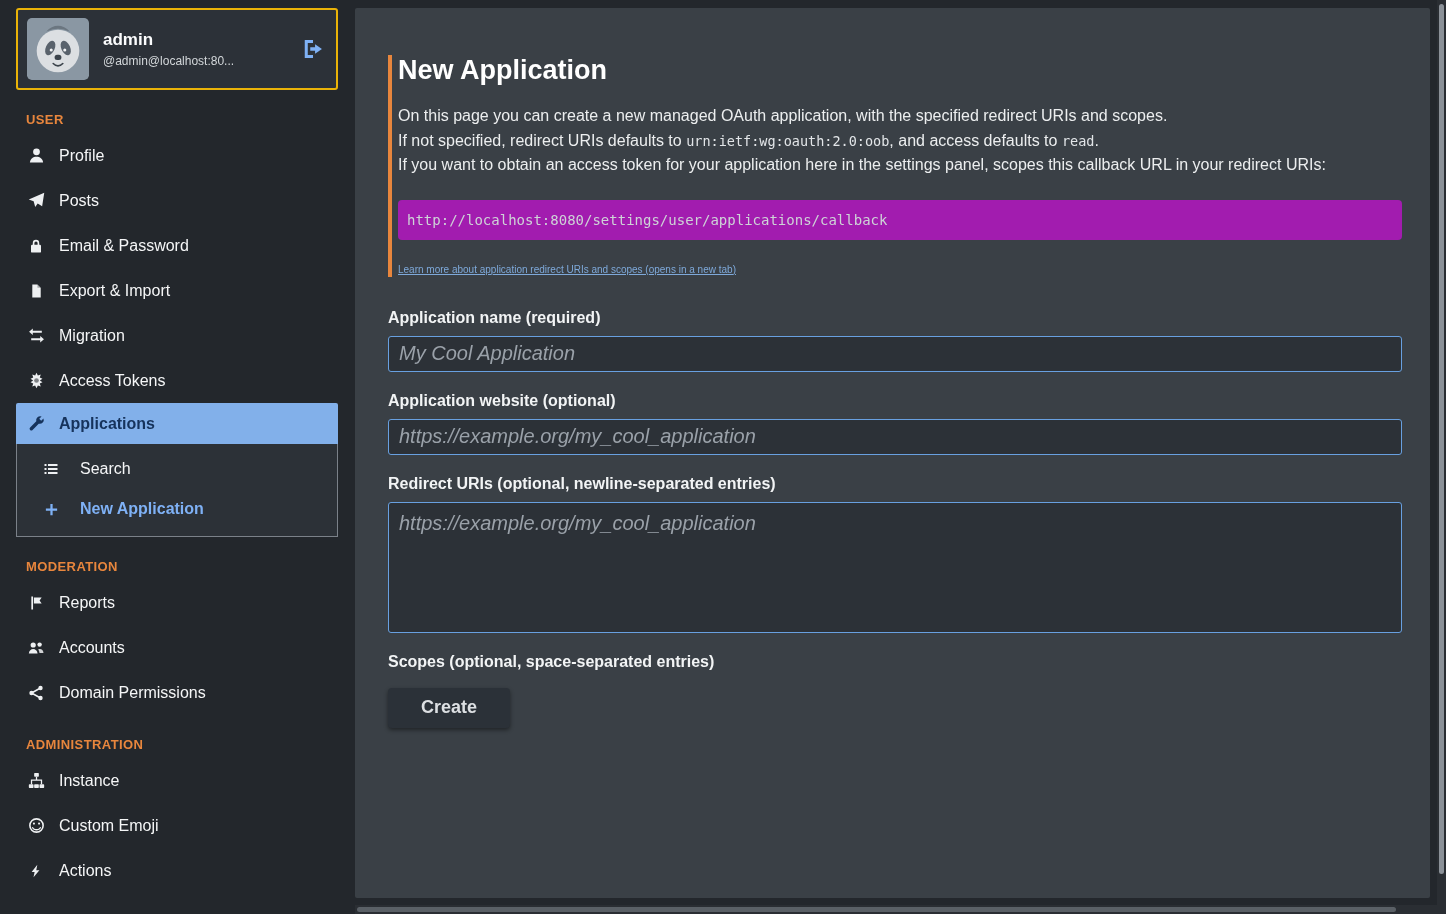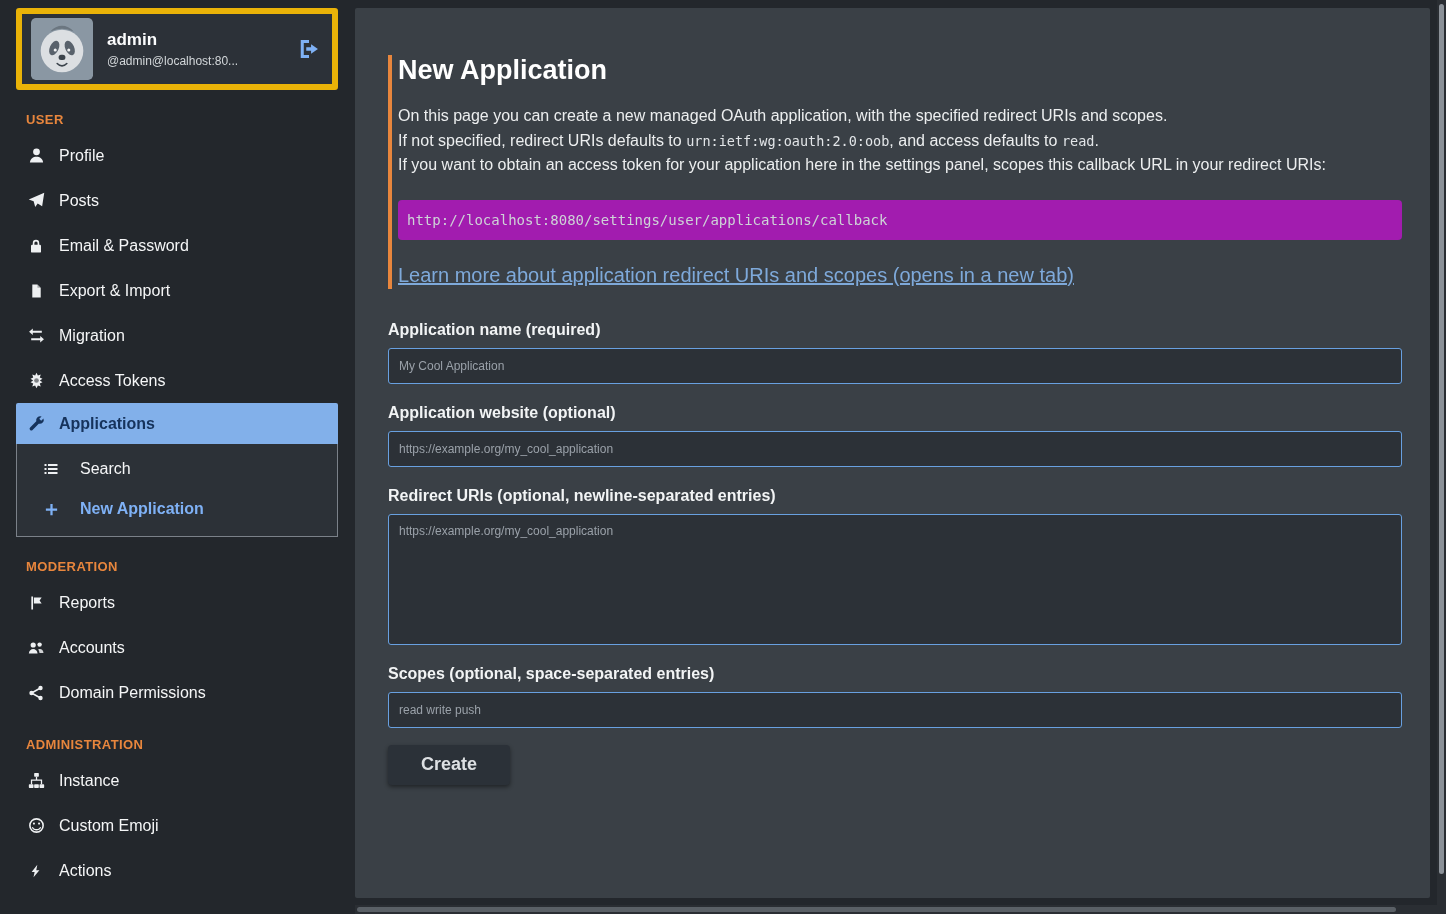--- a/index.html
+++ b/index.html
@@ -15,21 +15,21 @@
   .layout { display:flex; width:100%; height:100%; }
 
   
   aside {
     width:355px; flex:none;
     padding:8px 17px 0 16px;
   }
   .user-card {
     display:flex; align-items:center; gap:14px;
     background:#2c3138;
-    border:6px solid #eab308;
+    border:2px solid #eab308;
     border-radius:3px;
     padding:9px 12px 9px 9px;
     height:82px;
   }
   .avatar { width:62px; height:62px; flex:none; border-radius:4px; overflow:hidden; }
   .user-info { flex:1; min-width:0; }
   .username { font-size:17px; font-weight:bold; color:#fbfcfd; margin-bottom:4px; }
   .handle { font-size:12px; color:#d3d7da; white-space:nowrap; overflow:hidden; }
   .logout { color:#7fb1f5; flex:none; display:flex; cursor:pointer; }
 
@@ -83,34 +83,35 @@
     margin-top:22px;
     background:#a21caf;
     border-radius:4px;
     padding:12px 9px;
     font-family:"DejaVu Sans Mono", monospace;
     font-size:14px; color:#ced3d7;
     white-space:nowrap; overflow:hidden;
   }
   .learn-link {
     display:inline-block; margin-top:24px; margin-bottom:2px;
-    color:#7ea9da; font-size:20px;
+    color:#7ea9da; font-size:10px;
     text-decoration:underline; cursor:pointer;
   }
   .form { margin-top:32px; }
   .field { margin-bottom:20px; }
   .field-label { font-size:16px; font-weight:bold; color:#f2f4f5; margin-bottom:9px; }
   input.text, textarea {
     display:block; width:100%;
     background:#2c3137;
     border:1px solid #68a0e0;
     border-radius:3px;
-    color:#e8eaec; font-size:12px;
+    color:#e8eaec; font-size:20px;
     font-family:"Liberation Sans", sans-serif;
     padding:0 10px;
+    font-style:italic;
   }
   input.text { height:36px; }
   textarea { height:131px; resize:none; padding:9px 10px; }
   ::placeholder { color:#9aa1a9; opacity:1; }
   .field.scopes { margin-bottom:17px; }
   .create-btn {
     background:#2b3138; color:#dde0e3;
     font-weight:bold; font-size:18px;
     font-family:"Liberation Sans", sans-serif;
     border:none; border-radius:4px;
@@ -341,21 +342,20 @@
       <div class="field">
         <div class="field-label">Application website (optional)</div>
         <input class="text" type="text" placeholder="https://example.org/my_cool_application" style="">
       </div>
       <div class="field">
         <div class="field-label">Redirect URIs (optional, newline-separated entries)</div>
         <textarea placeholder="https://example.org/my_cool_application" style=""></textarea>
       </div>
       <div class="field scopes">
         <div class="field-label">Scopes (optional, space-separated entries)</div>
-        <input class="text" type="text" placeholder="read write push" style="">
       </div>
       <button class="create-btn">Create</button>
     </form>
   </main>
 </div>
 
 <div class="vscroll">
     <div class="vthumb"></div>
   </div>
 <div class="hscroll">

